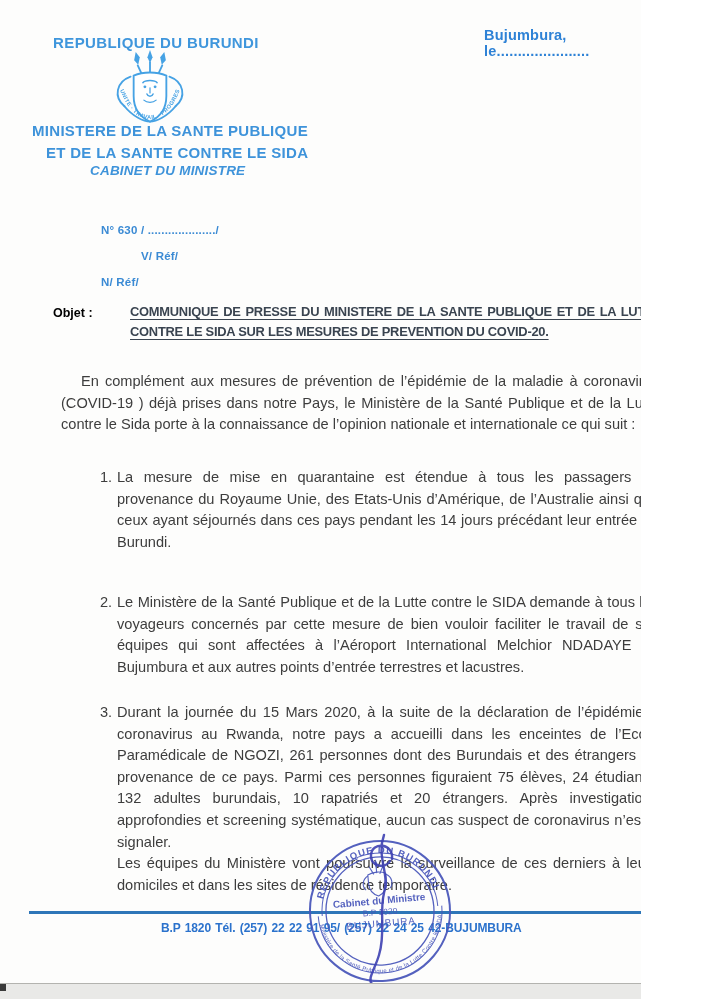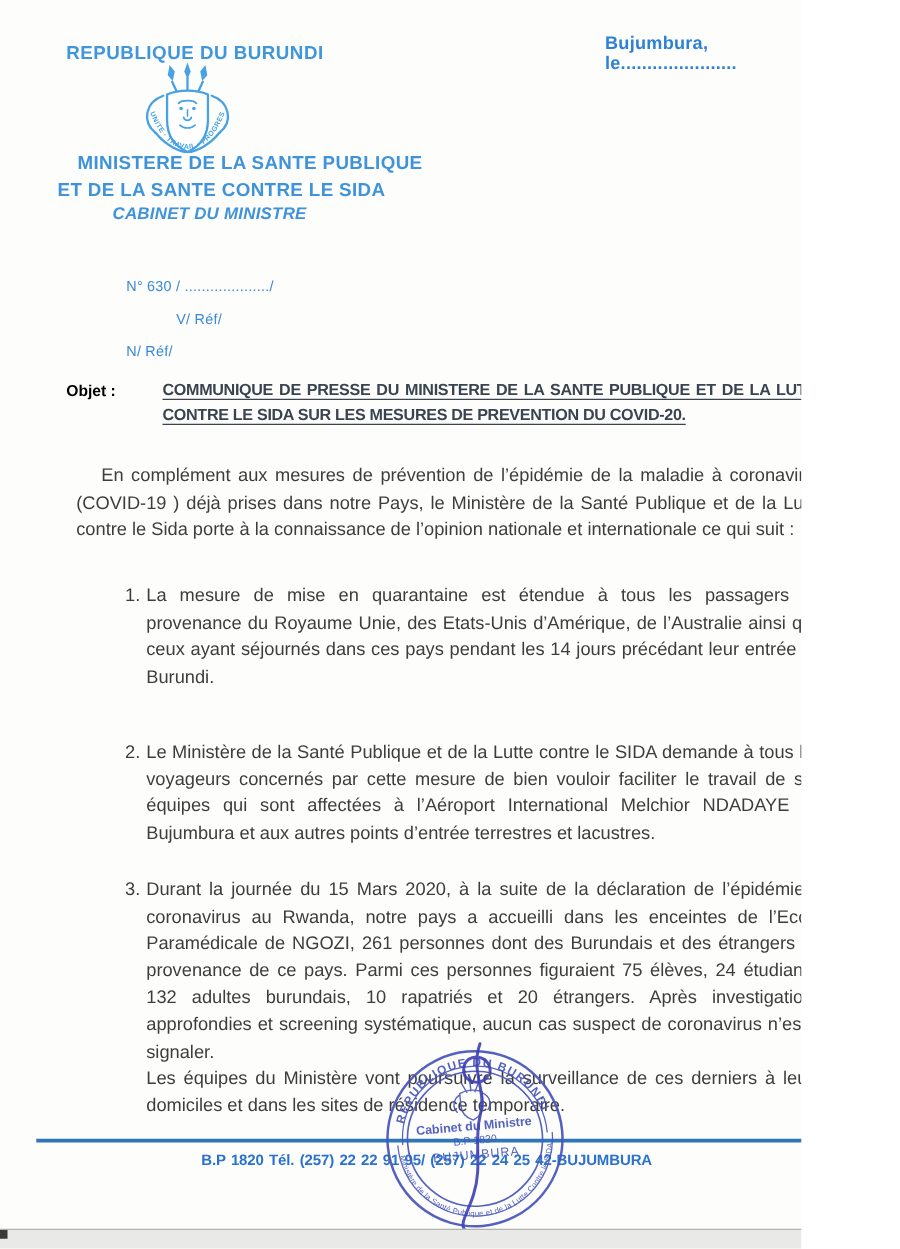--- a/index.html
+++ b/index.html
@@ -7,25 +7,25 @@
   .page{
     position:relative;width:641px;height:999px;overflow:hidden;
     background:#fdfdfc;font-family:"Liberation Sans",sans-serif;
     -webkit-font-smoothing:antialiased;
   }
   .abs{position:absolute;}
   
   .republic{left:53px;top:34px;font-size:15px;font-weight:bold;color:#3f96dc;letter-spacing:.4px;}
   .place-date{left:484px;top:27px;font-size:14.5px;font-weight:bold;color:#2e82d6;letter-spacing:.2px;}
   .crest{left:98px;top:48px;width:104px;height:94px;}
-  .ministry1{left:62px;top:122px;font-size:15px;font-weight:bold;color:#3e93da;letter-spacing:.3px;}
+  .ministry1{left:32px;top:122px;font-size:15px;font-weight:bold;color:#3e93da;letter-spacing:.3px;}
   .ministry2{left:46px;top:144px;font-size:15px;font-weight:bold;color:#3e93da;letter-spacing:.3px;}
   .cabinet{left:90px;top:163px;font-size:13.5px;font-weight:bold;font-style:italic;color:#3e93da;letter-spacing:.2px;}
   
-  .ref{font-size:11.5px;font-weight:normal;color:#3a8ad4;letter-spacing:.2px;padding-left:48px;}
+  .ref{font-size:11.5px;font-weight:bold;color:#3a8ad4;letter-spacing:.2px;padding-left:48px;}
   .ref-number{left:53px;top:224px;}
   .ref-v{left:53px;top:250px;margin-left:40px;}
   .ref-n{left:53px;top:276px;}
   .subject-label{left:53px;top:306px;font-size:12.5px;font-weight:bold;color:#000000;}
   .subject-text{
     left:130px;top:302px;width:531px;
     font-size:12.9px;font-weight:bold;color:#3a4450;
     text-align:justify;line-height:19.5px;letter-spacing:-.25px;
     text-decoration:underline;text-underline-offset:3px;
   }

